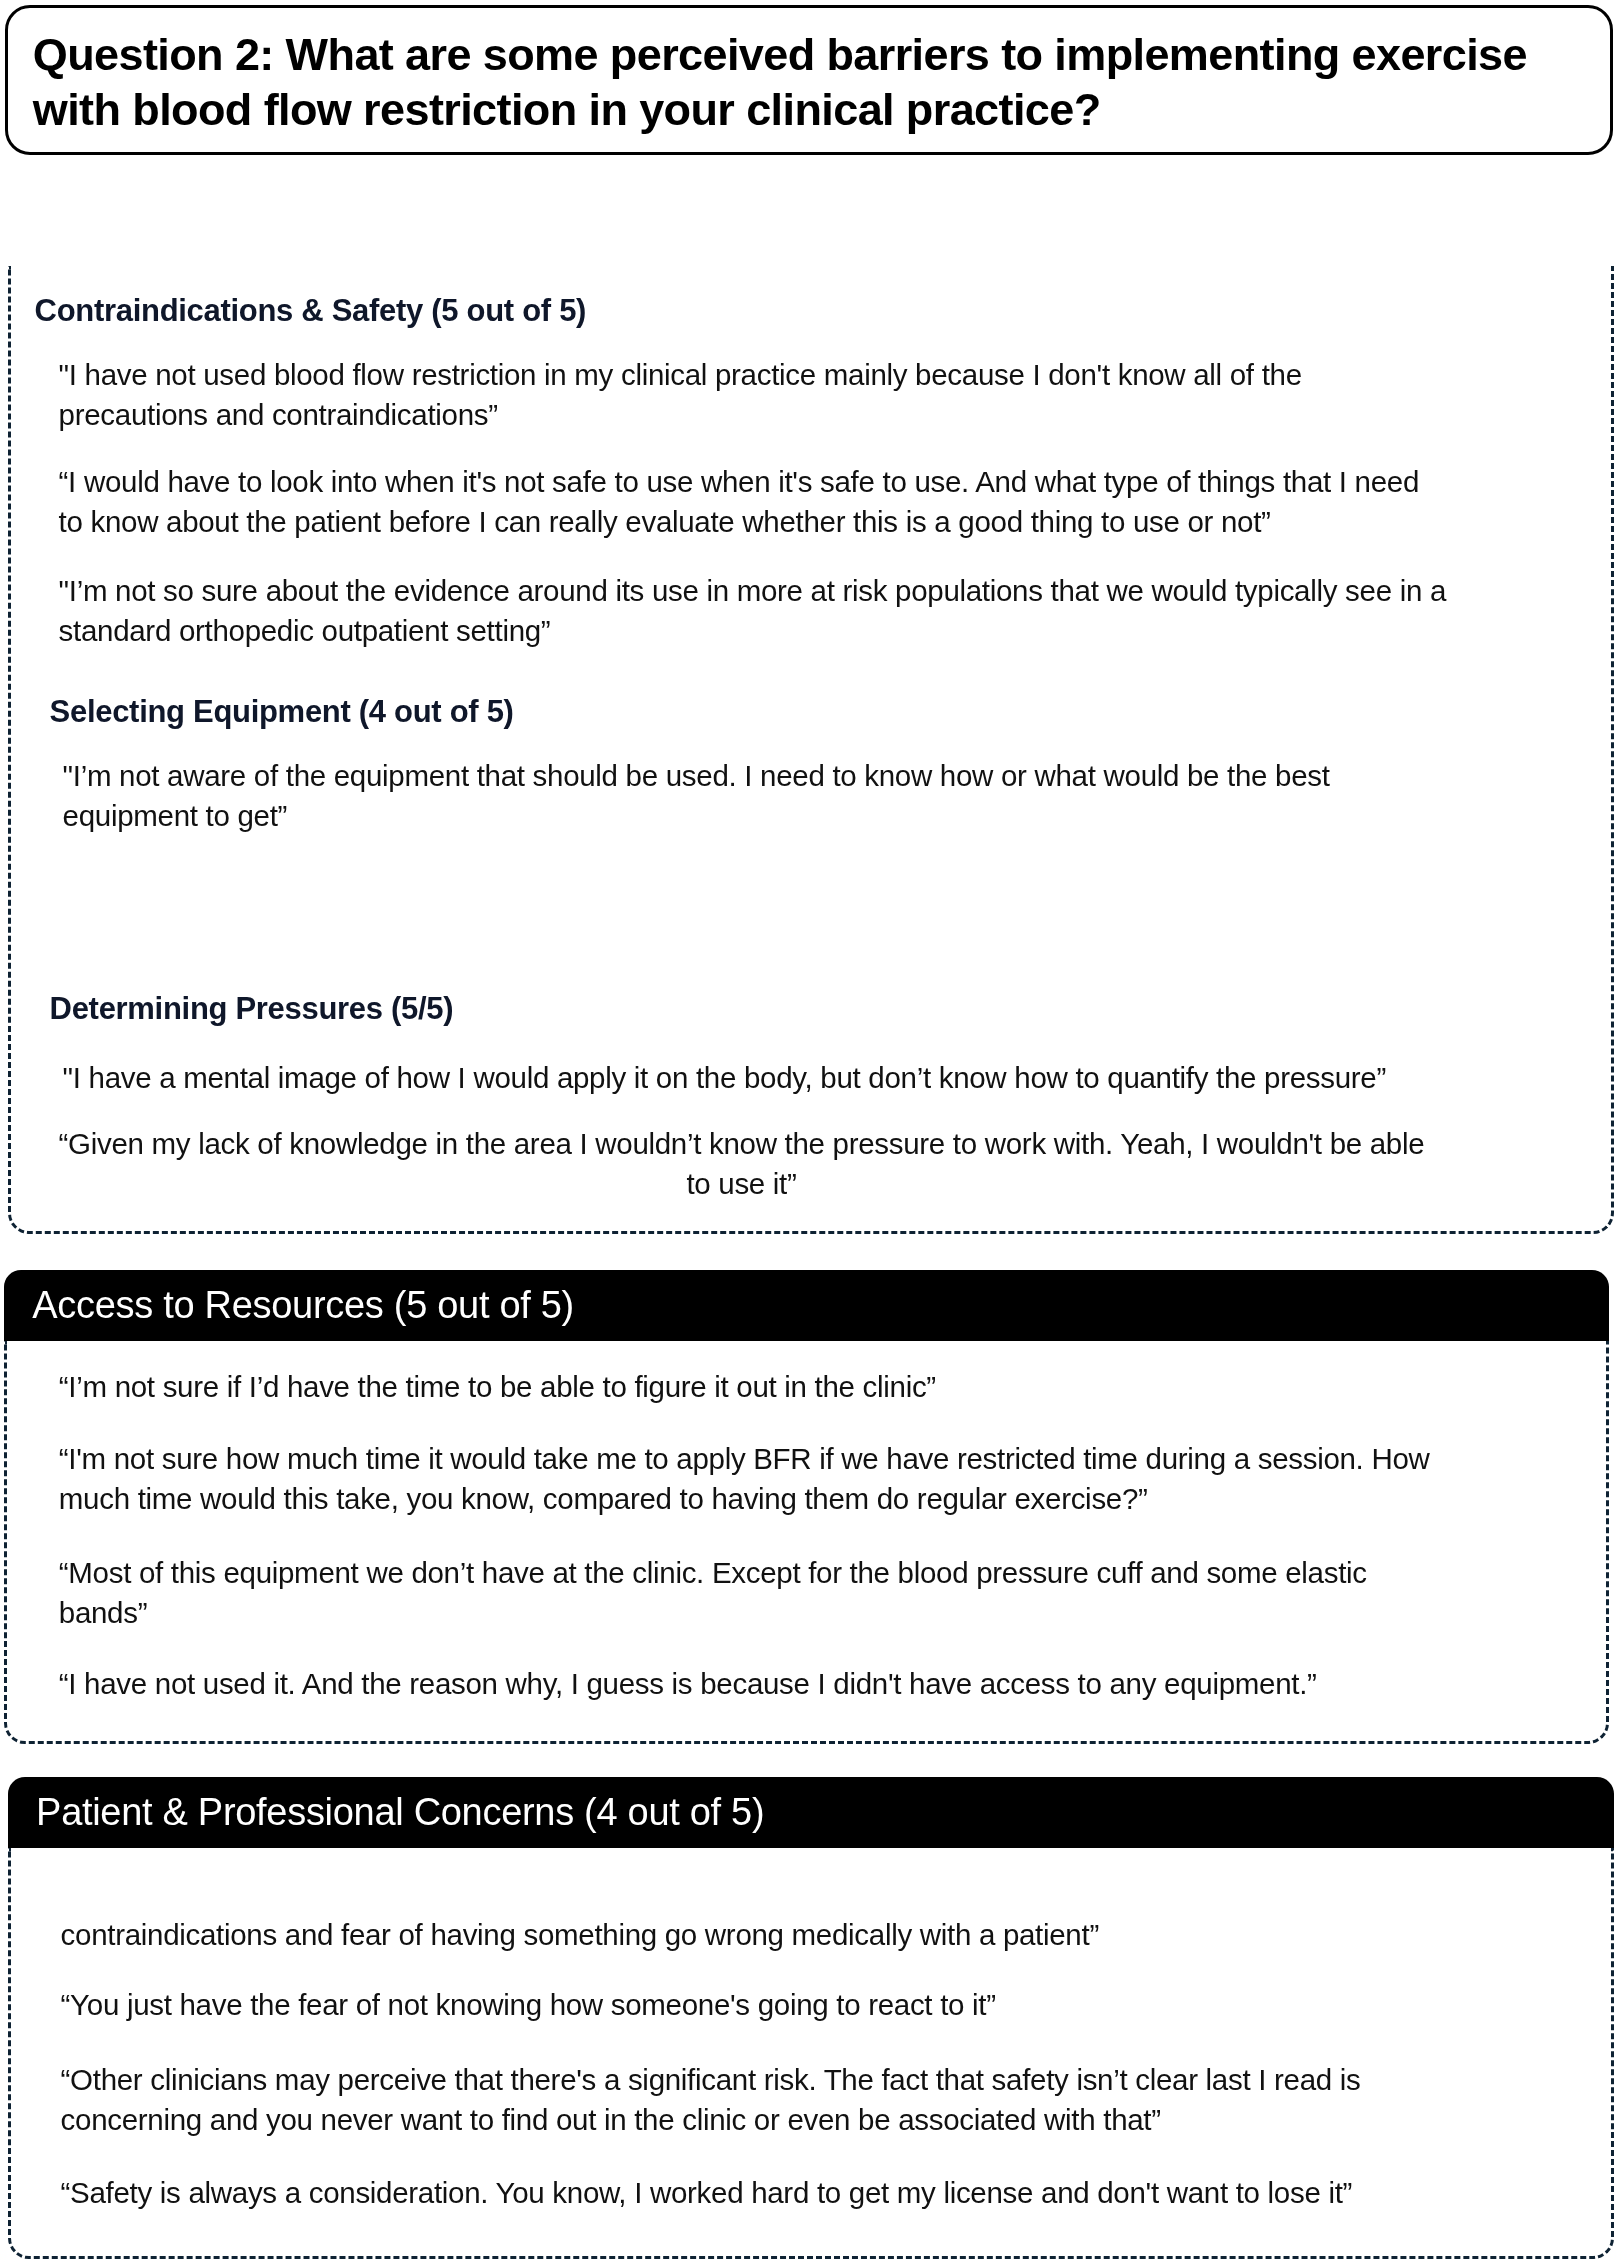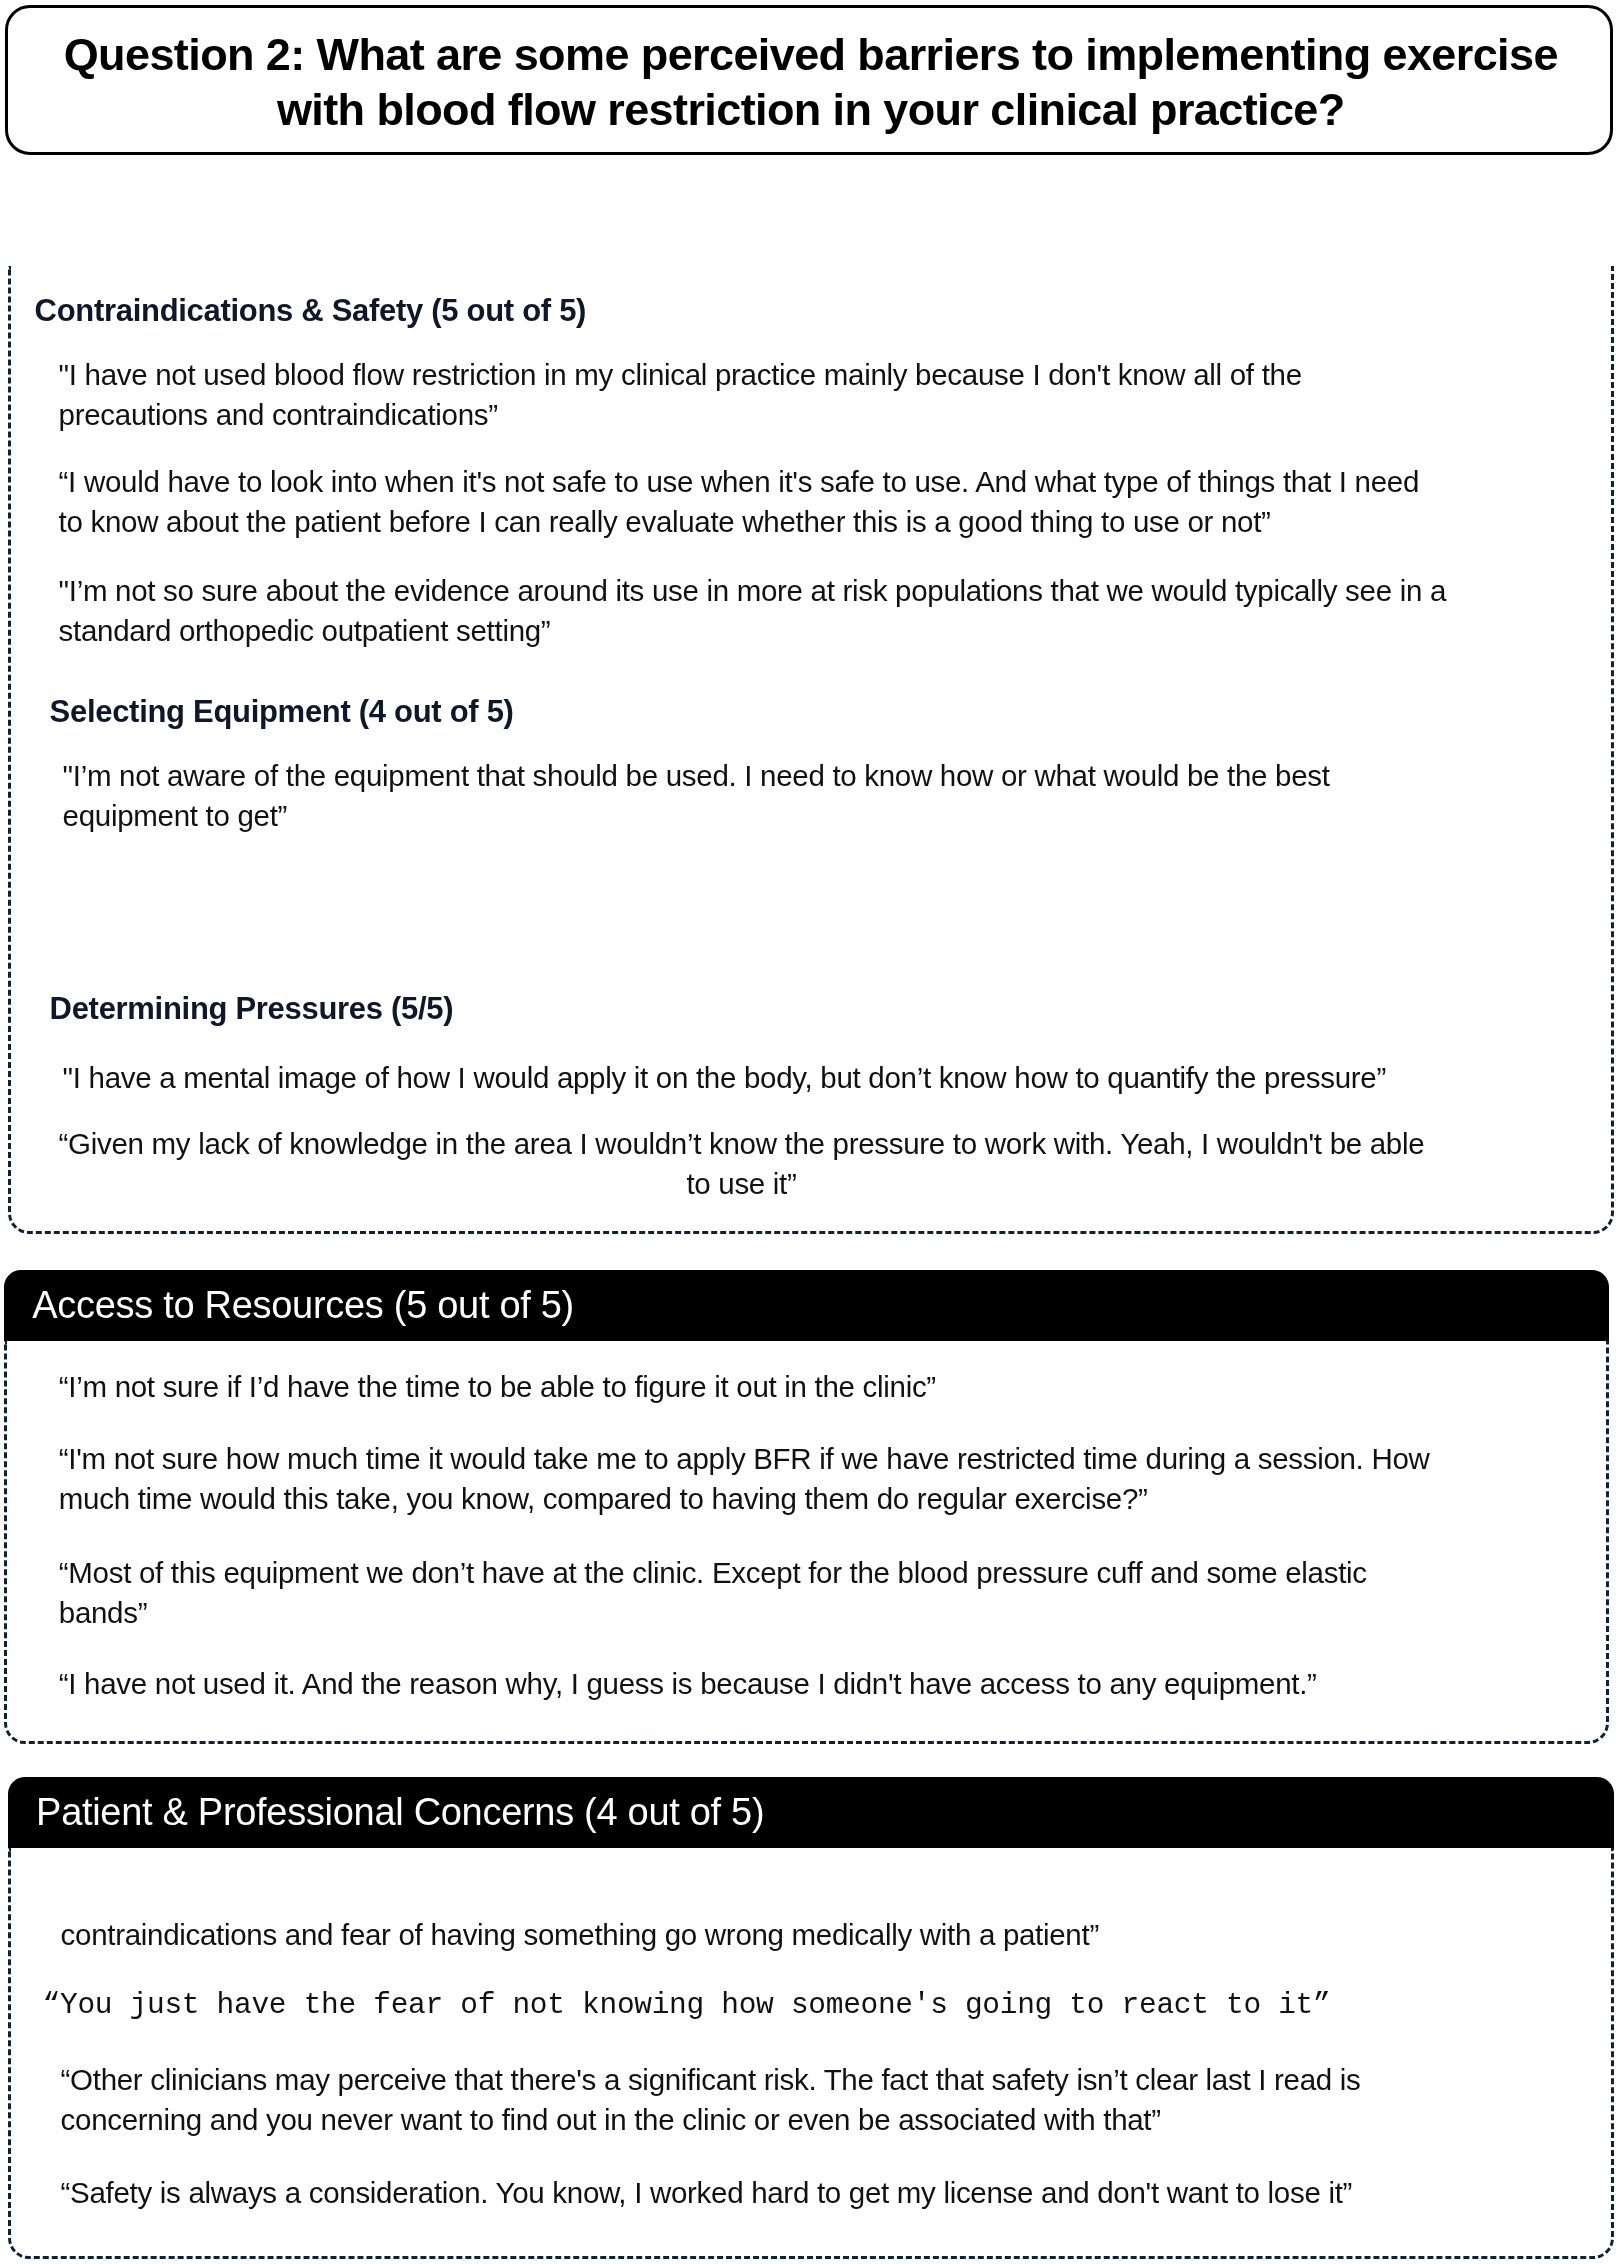--- a/index.html
+++ b/index.html
@@ -7,21 +7,20 @@
     body { position: relative; font-family: "Liberation Sans", "DejaVu Sans", sans-serif; color: #111111; }
 
     .title-box {
       position: absolute; left: 4.8px; top: 4.8px; width: 1608px; height: 150px;
       border: 3.8px solid #000000; border-radius: 25px;
       padding: 19px 21px 0 25px;
     }
     .title-box h1 {
       font-size: 45px; font-weight: bold; line-height: 55px; letter-spacing: -0.6px;
       color: #000000;
-      text-align: center;
     }
 
     .section { position: absolute; }
     .section-header {
       position: absolute; left: 0; top: 0; right: 0; height: 71px;
       background: #000000; border-radius: 17px 17px 0 0;
       color: #ffffff; font-size: 38px; line-height: 71px; padding-left: 28.5px;
       letter-spacing: -0.3px;
     }
     .section-body {
@@ -113,21 +112,21 @@
 </div>
 
 <div class="section" id="sec3">
   <div class="section-header">Patient &amp; Professional Concerns (4 out of 5)</div>
   <div class="section-body"></div>
 
   <div class="quote" style="left:53px; top:98px;">
     <br>
     <span>contraindications and fear of having something go wrong medically with a patient”</span>
   </div>
-  <div class="quote" style="left:35px; top:208px;font-family:Liberation Mono, monospace;">
+  <div class="quote" style="left:53px; top:208px;">
     <span>“You just have the fear of not knowing how someone's going to react to it”</span>
   </div>
   <div class="quote" style="left:53px; top:283px;">
     <span>“Other clinicians may perceive that there's a significant risk. The fact that safety isn’t clear last I read is</span><br>
     <span>concerning and you never want to find out in the clinic or even be associated with that”</span>
   </div>
   <div class="quote" style="left:53px; top:396px;">
     <span>“Safety is always a consideration. You know, I worked hard to get my license and don't want to lose it”</span>
   </div>
 </div>

